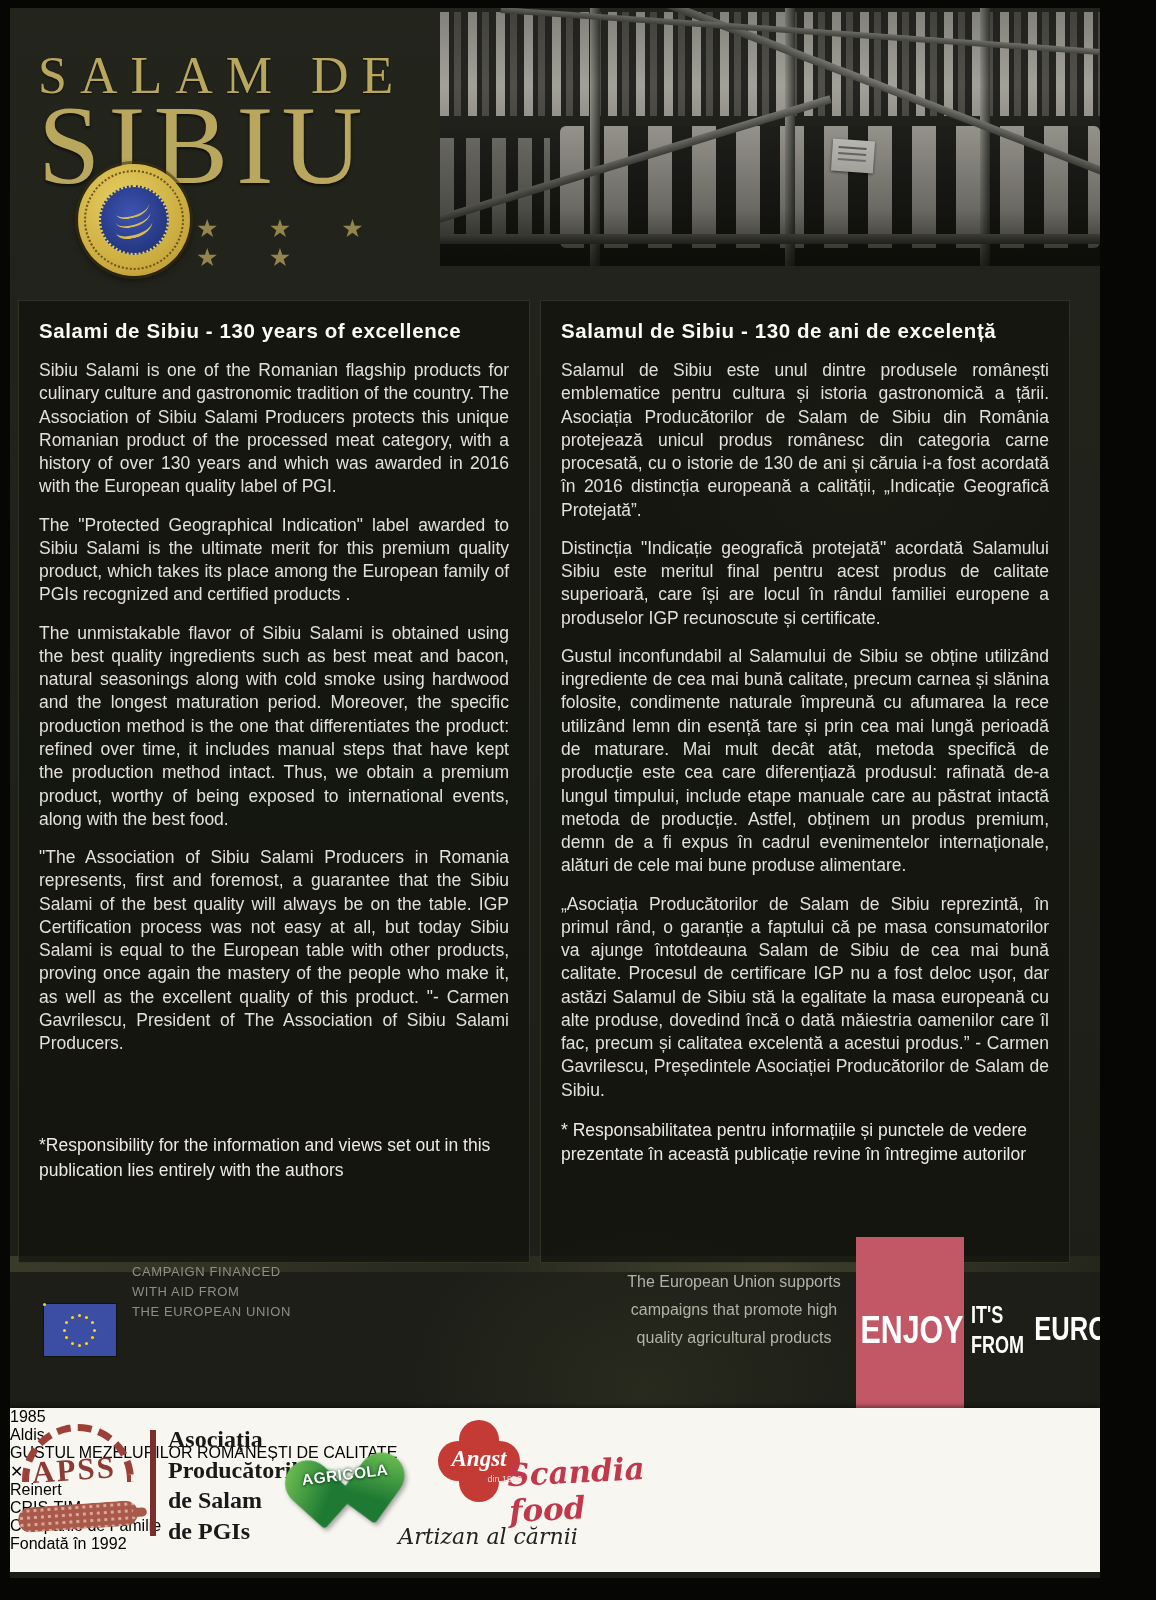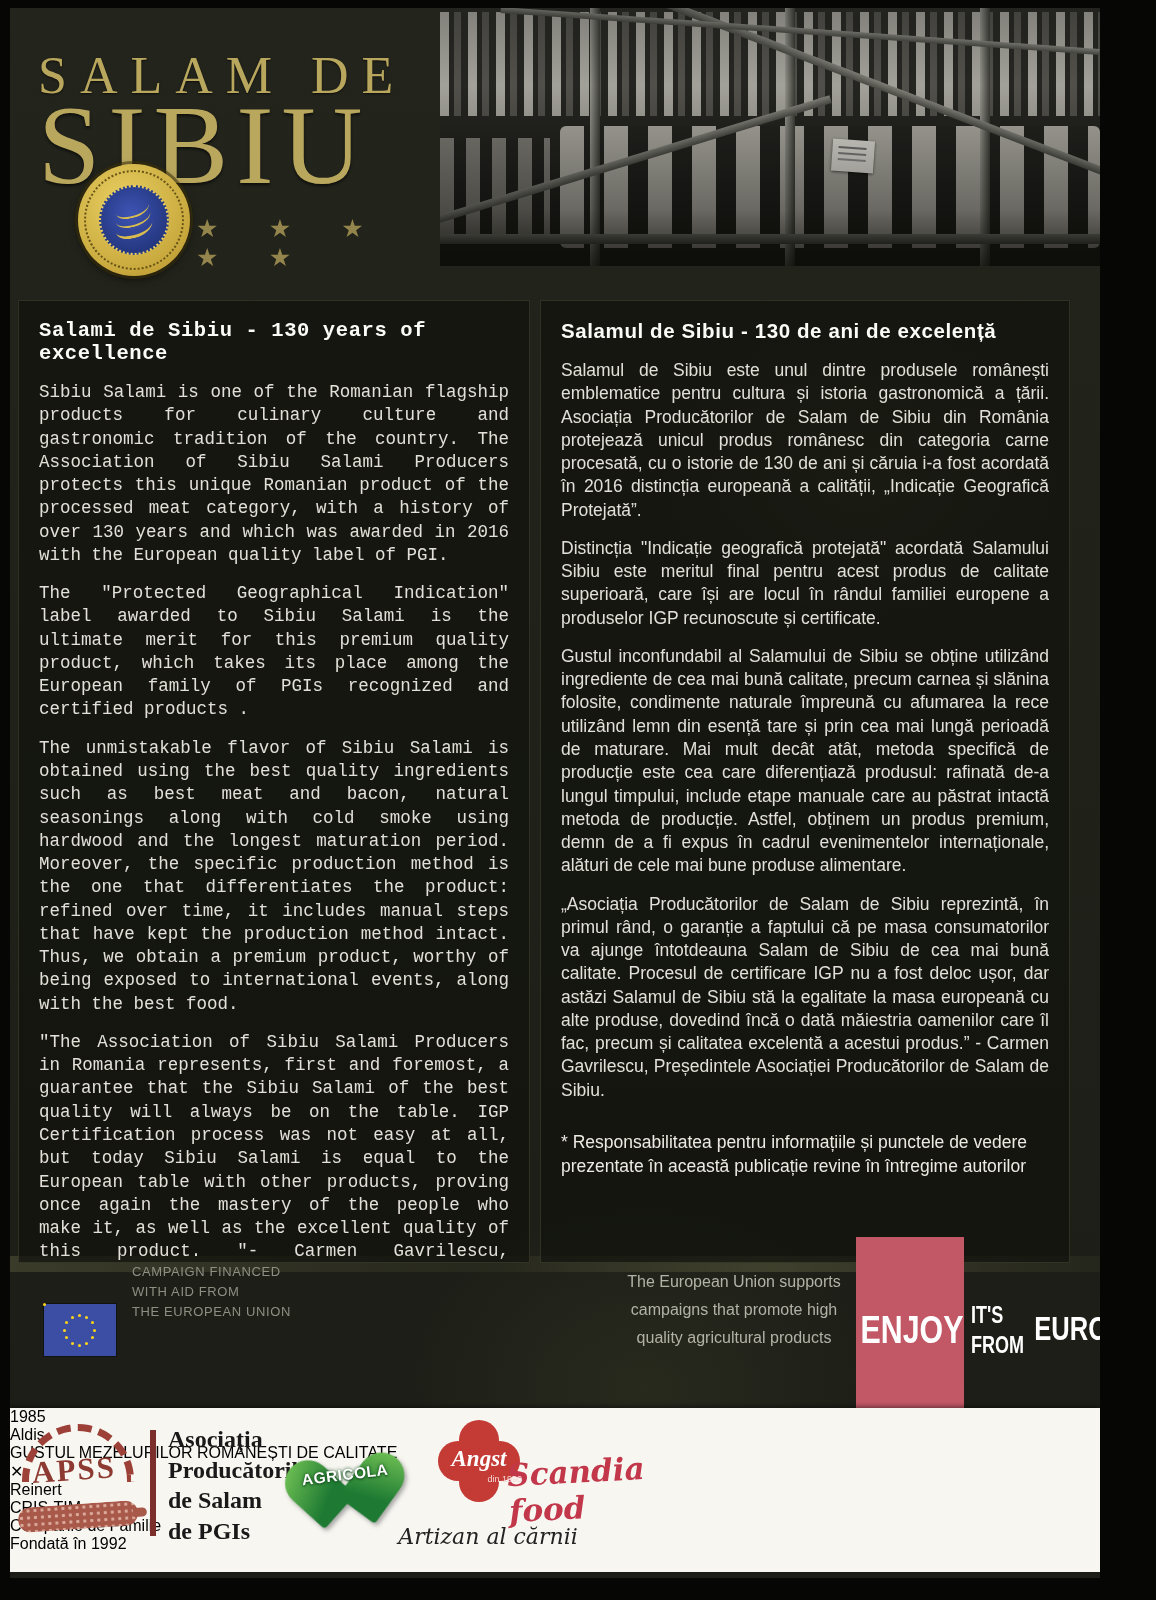--- a/index.html
+++ b/index.html
@@ -49,27 +49,27 @@
   .beam.b4 { left:60px; top:20px; width:600px; height:6px; transform:rotate(4deg); }
   .photo-tag { position:absolute; left:392px; top:132px; width:42px; height:32px; background:#f2f0e8;
                transform:rotate(4deg); box-shadow:0 1px 3px rgba(0,0,0,.6); }
   .photo-tag::after { content:""; position:absolute; left:6px; top:7px; width:28px; height:2px; background:#777;
                box-shadow:0 6px 0 #888, 0 12px 0 #999; }
   .photo-shade { position:absolute; inset:0; background:linear-gradient(180deg, rgba(5,5,5,.3), rgba(8,8,6,.1) 30%, rgba(10,10,8,.45) 78%, rgba(12,12,8,.85)); }
 
   
   .panel { position:absolute; top:292px; height:963px; background:rgba(16,18,13,.72);
            border:1px solid rgba(120,122,90,.28); box-sizing:border-box; padding:18px 20px; overflow:hidden; }
-  .panel.en { left:8px;  width:512px;font-family:Liberation Mono, monospace; }
+  .panel.en { left:8px;  width:512px; }
   .panel.ro { left:530px; width:530px; }
   .col-head { color:#fbfbf8; font-weight:bold; font-size:20.5px; letter-spacing:.6px; margin:0 0 16px 0; }
   .col-p { color:#e2e0d8; font-size:17.5px; line-height:1.33; text-align:justify; margin:0 0 15px 0; }
   .col-note { color:#eceae2; font-size:17.5px; line-height:1.38; margin:0; }
   .panel.en .col-note { margin-top:78px; }
-  .panel.ro .col-note { margin-top:28px; }
+  .panel.ro .col-note { margin-top:16px; }
 
   .glow-band { position:absolute; left:0; top:1248px; width:100%; height:16px;
                background:linear-gradient(90deg, rgba(160,160,105,.22), rgba(120,120,80,.10) 45%, rgba(160,160,105,.25) 70%, rgba(120,120,80,.08)); }
 
   
   .eu-flag { position:absolute; left:34px; top:1296px; width:72px; height:52px; background:#3b4ea4;
              box-shadow:0 0 0 1px rgba(0,0,0,.4); }
   .eu-dot { position:absolute; left:-1px; top:-1px; width:3px; height:3px; border-radius:50%; background:#ffd617;
      box-shadow:35px 11px 0 #ffd617,42px 13px 0 #ffd617,48px 18px 0 #ffd617,50px 26px 0 #ffd617,
                 48px 33px 0 #ffd617,42px 39px 0 #ffd617,35px 41px 0 #ffd617,28px 39px 0 #ffd617,

